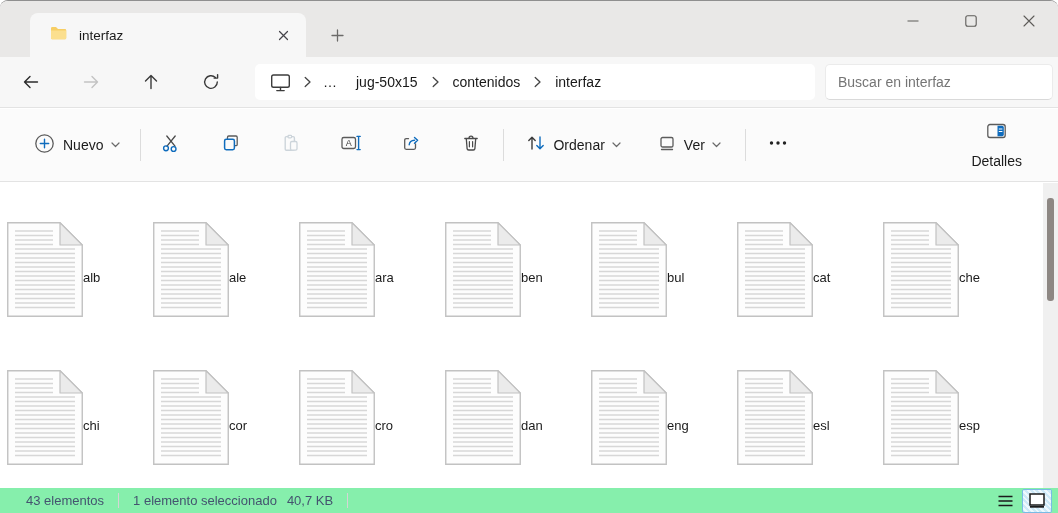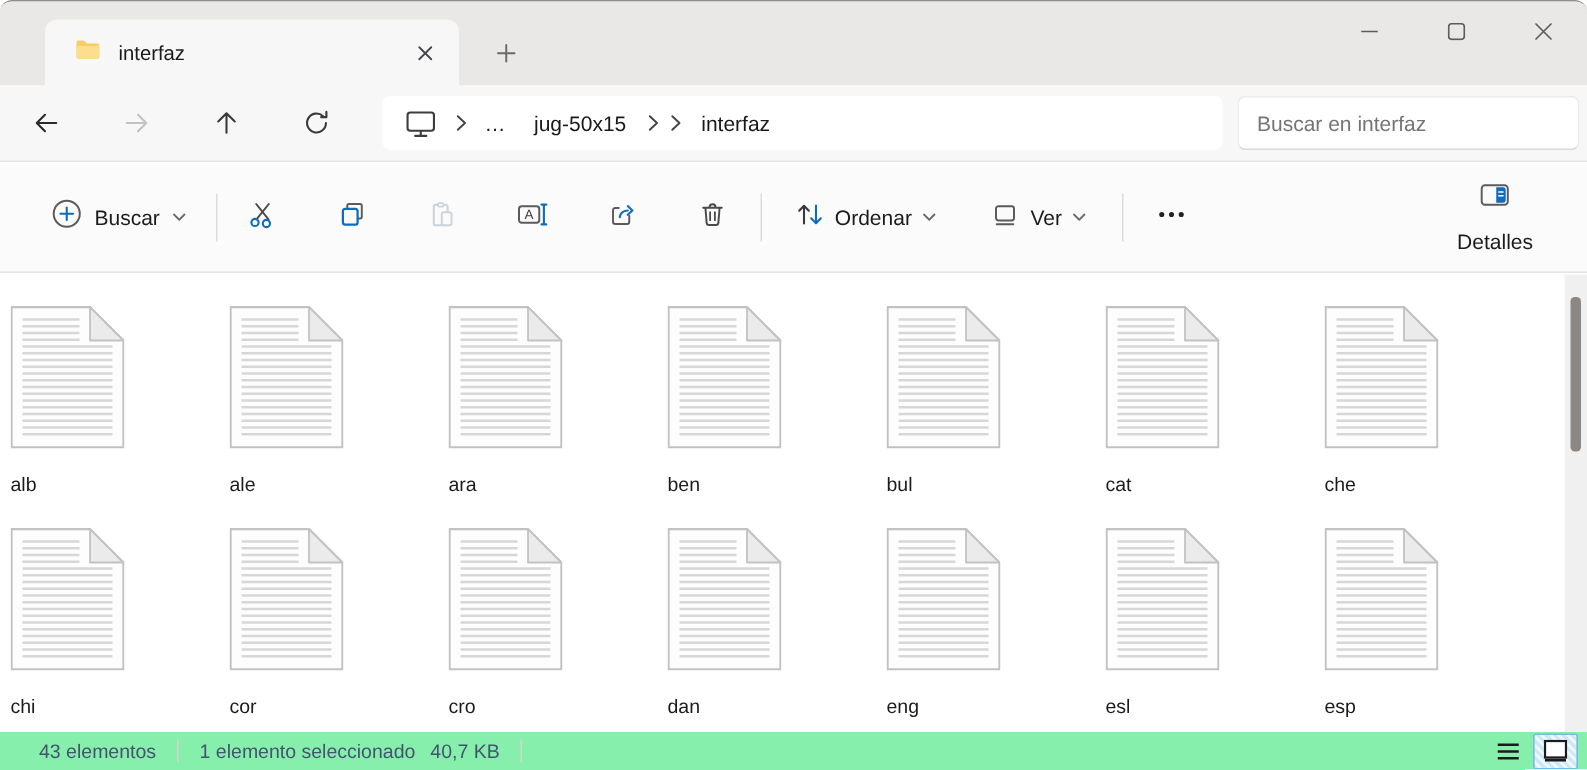--- a/index.html
+++ b/index.html
@@ -43,21 +43,21 @@
   .tb-new-label { font-size:14px; color:#1b1b1b; }
   .tb-sep { width:1px; height:32px; background:#dcdcdc; }
   .tb-icon-btn { width:40px; height:40px; display:flex; align-items:center; justify-content:center; border-radius:5px; }
   .tb-drop { display:flex; align-items:center; gap:7px; padding:8px 10px; border-radius:5px; }
   .tb-drop-label { font-size:14px; color:#1b1b1b; }
   .tb-details { margin-left:auto; margin-right:26px; display:flex; align-items:center; gap:9px; padding:8px 10px; border-radius:5px;flex-direction:column; }
 
   
   .content { position:absolute; left:0; top:182px; width:1040px; height:306px; overflow:hidden; }
   .file-grid { display:grid; grid-template-columns:repeat(7,146px); grid-auto-rows:148px; padding:8px 0 0 7px; }
-  .file-item { display:flex; flex-direction:column; padding-top:13px; border-radius:4px; }
+  .file-item { display:flex; flex-direction:row; align-items:center; padding-top:13px; border-radius:4px; }
   .file-label { margin-top:11px; font-size:13px; color:#1b1b1b; line-height:15px; }
 
   
   .scrollbar { position:absolute; right:0; top:182px; width:15px; height:306px; background:#f0f0f0; }
   .scroll-thumb { position:absolute; right:4px; top:15px; width:7px; height:103px; background:#8d8783; border-radius:3px; }
 
   
   .statusbar { position:absolute; left:0; bottom:0; width:1058px; height:25px; background:#86efac;
                display:flex; align-items:center; font-size:13px; color:#44546f; }
   .sb-text { padding:0 2px; }
@@ -147,41 +147,42 @@
             <path d="M2.2 1.5 L7 6 L2.2 10.5" fill="none" stroke="#454545" stroke-width="1.3" stroke-linecap="round" stroke-linejoin="round"></path>
           </svg>
       </span>
       <span class="crumb-ellipsis">…</span>
       <span class="crumb">jug-50x15</span>
       <span class="crumb-chev">
         <svg width="9" height="12" viewBox="0 0 9 12">
             <path d="M2.2 1.5 L7 6 L2.2 10.5" fill="none" stroke="#454545" stroke-width="1.3" stroke-linecap="round" stroke-linejoin="round"></path>
           </svg>
       </span>
+      <span class="crumb">contenidos</span>
       <span class="crumb-chev">
         <svg width="9" height="12" viewBox="0 0 9 12">
             <path d="M2.2 1.5 L7 6 L2.2 10.5" fill="none" stroke="#454545" stroke-width="1.3" stroke-linecap="round" stroke-linejoin="round"></path>
           </svg>
       </span>
       <span class="crumb">interfaz</span>
     </div>
     <div class="searchbox">
       <input type="text" placeholder="Buscar en interfaz" style="">
     </div>
   </div>
 
   <div class="toolbar">
     <div class="tb-new">
       <span>
         <svg width="21" height="21" viewBox="0 0 21 21">
             <circle cx="10.5" cy="10.5" r="8.7" fill="none" stroke="#5b5b5b" stroke-width="1.3"></circle>
             <path d="M10.5 6.3 V14.7 M6.3 10.5 H14.7" stroke="#0f6cbd" stroke-width="1.4" stroke-linecap="round"></path>
           </svg>
       </span>
-      <span class="tb-new-label">Buscar</span>
+      <span class="tb-new-label">Nuevo</span>
       <svg width="9" height="6" viewBox="0 0 9 6">
           <path d="M1 1 L4.5 4.5 L8 1" fill="none" stroke="#6a6a6a" stroke-width="1.2" stroke-linecap="round" stroke-linejoin="round"></path>
         </svg>
     </div>
     <div class="tb-sep" style="margin-left:10px"></div>
 
     <div class="tb-icon-btn" style="margin-left:10px">
       <span>
         <svg width="20" height="20" viewBox="0 0 20 20">
             <path d="M5.8 3 L14 13.2 M14.2 3 L6 13.2" stroke="#4a4a4a" stroke-width="1.3" stroke-linecap="round"></path>

